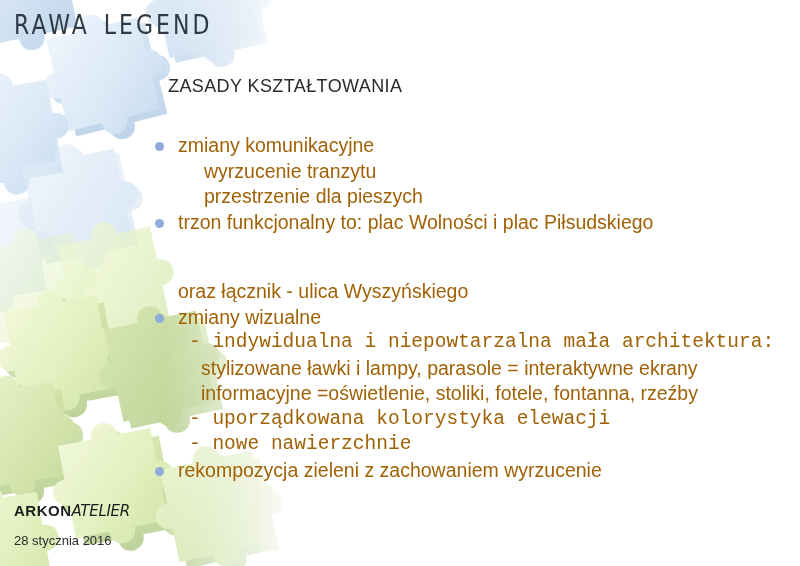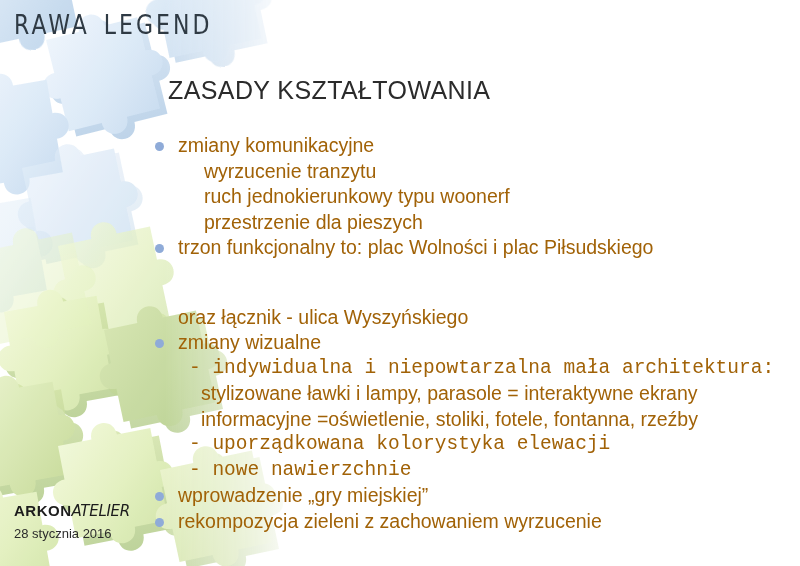--- a/index.html
+++ b/index.html
@@ -41,21 +41,21 @@
     transform: scaleY(1.18);
     transform-origin: left top;
   }
   #logo .lg-gap { display: inline-block; width: 14px; }
 
   
   #slide-title {
     position: absolute;
     left: 168px;
     top: 76px;
-    font-size: 25px;
+    font-size: 18px;
     color: #2b2b2b;
     letter-spacing: 0.4px;
     white-space: nowrap;
   }
 
   
   #body-list {
     position: absolute;
     left: 152px;
     top: 133px;
@@ -103,21 +103,21 @@
   }
   #brand-atelier {
     font-style: italic;
     font-family: "DejaVu Sans", sans-serif;
     letter-spacing: -0.3px;
   }
   #footer-date {
     font-size: 13px;
     color: #2b2b2b;
     line-height: 16px;
-    margin-top: 6px;
+    margin-top: 13px;
     white-space: nowrap;
   }
 </style>
 </head>
 <body>
 
 <div id="slide">
 
   <svg id="puzzle-art" viewBox="0 0 300 566" preserveAspectRatio="none">
     <defs>
@@ -253,31 +253,29 @@
 
   <div id="logo">
     <span>RAWA</span><span class="lg-gap"></span><span>LEGEND</span>
   </div>
 
   <div id="slide-title">ZASADY KSZTAŁTOWANIA</div>
 
   <div id="body-list">
       <div class="line ind-0 bulleted"><span class="bullet"></span><span>zmiany komunikacyjne</span></div>
       <div class="line ind-2"><span>wyrzucenie tranzytu</span></div>
-      <div class="line ind-2"><span>ruch jednokierunkowy typu woonerf</span></div>
       <div class="line ind-2"><span>przestrzenie dla pieszych</span></div>
       <div class="line ind-0 bulleted"><span class="bullet"></span><span>trzon funkcjonalny to: plac Wolności i plac Piłsudskiego</span></div>
       <div class="line ind-1"><span>oraz łącznik - ulica Wyszyńskiego</span></div>
       <div class="line ind-0 bulleted"><span class="bullet"></span><span>zmiany wizualne</span></div>
       <div class="line ind-3"><span>- indywidualna i niepowtarzalna mała architektura:</span></div>
       <div class="line ind-4"><span>stylizowane ławki i lampy, parasole = interaktywne ekrany</span></div>
       <div class="line ind-4"><span>informacyjne =oświetlenie, stoliki, fotele, fontanna, rzeźby</span></div>
       <div class="line ind-3"><span>- uporządkowana kolorystyka elewacji</span></div>
       <div class="line ind-3"><span>- nowe nawierzchnie</span></div>
-      <div class="line ind-0 bulleted"><span class="bullet"></span><span>wprowadzenie „gry miejskiej”</span></div>
       <div class="line ind-0 bulleted"><span class="bullet"></span><span>rekompozycja zieleni z zachowaniem wyrzucenie</span></div>
     </div>
 
   <div id="footer">
     <div id="footer-brand">
       <span id="brand-arkon">ARKON</span><span id="brand-atelier">ATELIER</span>
     </div>
     <div id="footer-date">28 stycznia 2016</div>
   </div>
 

